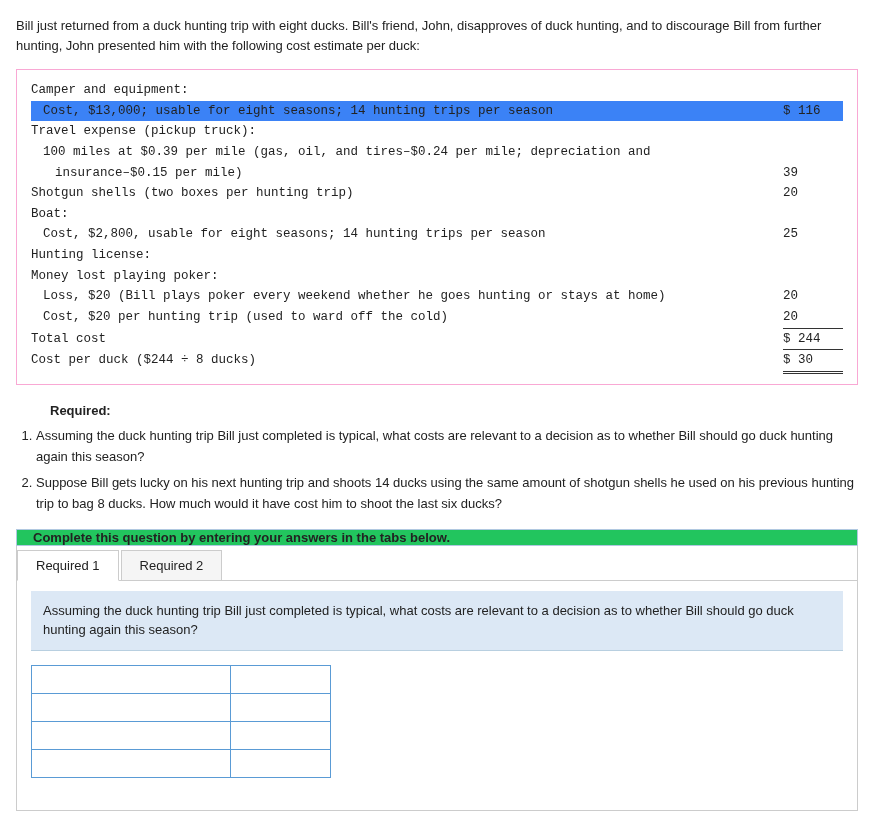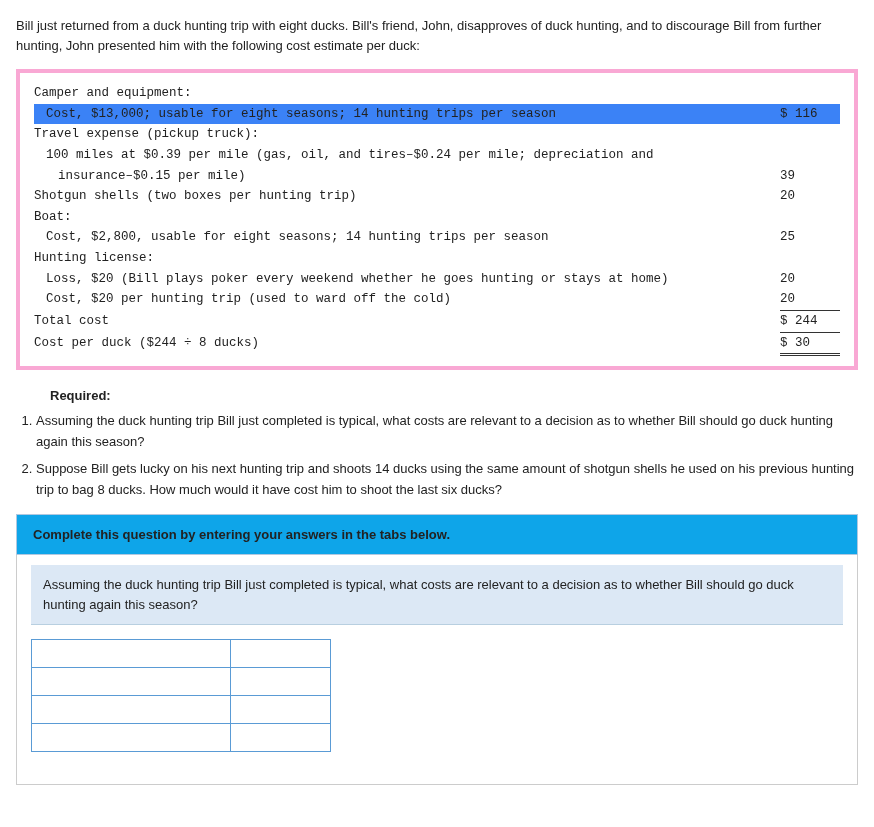--- a/index.html
+++ b/index.html
@@ -10,21 +10,21 @@
       color: #222;
       padding: 16px;
       width: 874px;
     }
     .intro-text {
       font-size: 13px;
       line-height: 1.5;
       margin-bottom: 14px;
     }
     .cost-table-wrapper {
-      border: 4px solid #f9a8d4;
+      border: 1px solid #f9a8d4;
       padding: 10px 14px;
       margin-bottom: 18px;
       font-family: 'Courier New', monospace;
       font-size: 12.5px;
       line-height: 1.65;
     }
     .cost-row {
       display: flex;
       justify-content: space-between;
     }
@@ -45,22 +45,22 @@
     }
     .required-section ol {
       padding-left: 20px;
       line-height: 1.6;
       font-size: 13px;
     }
     .required-section ol li {
       margin-bottom: 6px;
     }
     .complete-box {
-      background: #0ea5e9;
-      padding: 12px 16px;
+      background: #22c55e;
+      padding: 0 16px;
       font-weight: bold;
       font-size: 13px;
       margin-bottom: 0;
       border: 1px solid #b0c8e0;
     }
     .tabs-wrapper {
       border: 1px solid #ccc;
       border-top: none;
       margin-bottom: 0;
     }
@@ -153,20 +153,24 @@
   <div class="cost-row">
     <span class="cost-label">Boat:</span>
     <span class="cost-value"></span>
   </div>
   <div class="cost-row">
     <span class="cost-label indent1">Cost, $2,800, usable for eight seasons; 14 hunting trips per season</span>
     <span class="cost-value">25</span>
   </div>
   <div class="cost-row">
     <span class="cost-label">Hunting license:</span>
+    <span class="cost-value"></span>
+  </div>
+  <div class="cost-row">
+    <span class="cost-label">Money lost playing poker:</span>
     <span class="cost-value"></span>
   </div>
   <div class="cost-row">
     <span class="cost-label indent1">Loss, $20 (Bill plays poker every weekend whether he goes hunting or stays at home)</span>
     <span class="cost-value">20</span>
   </div>
   <div class="cost-row">
     <span class="cost-label indent1">Cost, $20 per hunting trip (used to ward off the cold)</span>
     <span class="cost-value underline">20</span>
   </div>
@@ -184,20 +188,24 @@
   <h3>Required:</h3>
   <ol>
     <li>Assuming the duck hunting trip Bill just completed is typical, what costs are relevant to a decision as to whether Bill should go duck hunting again this season?</li>
     <li>Suppose Bill gets lucky on his next hunting trip and shoots 14 ducks using the same amount of shotgun shells he used on his previous hunting trip to bag 8 ducks. How much would it have cost him to shoot the last six ducks?</li>
   </ol>
 </div>
 
 <div class="complete-box">Complete this question by entering your answers in the tabs below.</div>
 
 <div class="tabs-wrapper">
+  <div class="tabs-header">
+    <div class="tab-item active">Required 1</div>
+    <div class="tab-item">Required 2</div>
+  </div>
   <div class="tab-content">
     <div class="tab-question">Assuming the duck hunting trip Bill just completed is typical, what costs are relevant to a decision as to whether Bill should go duck hunting again this season?</div>
     <table class="answer-table">
       <tbody>
         <tr>
           <td class="label-cell"><input type="text" style="width: 100%; border: none; outline: none; font-size: 13px;"></td>
           <td class="value-cell"><input type="text" style="width: 100%; border: none; outline: none; font-size: 13px;"></td>
         </tr>
         <tr>
           <td class="label-cell"><input type="text" style="width: 100%; border: none; outline: none; font-size: 13px;"></td>

